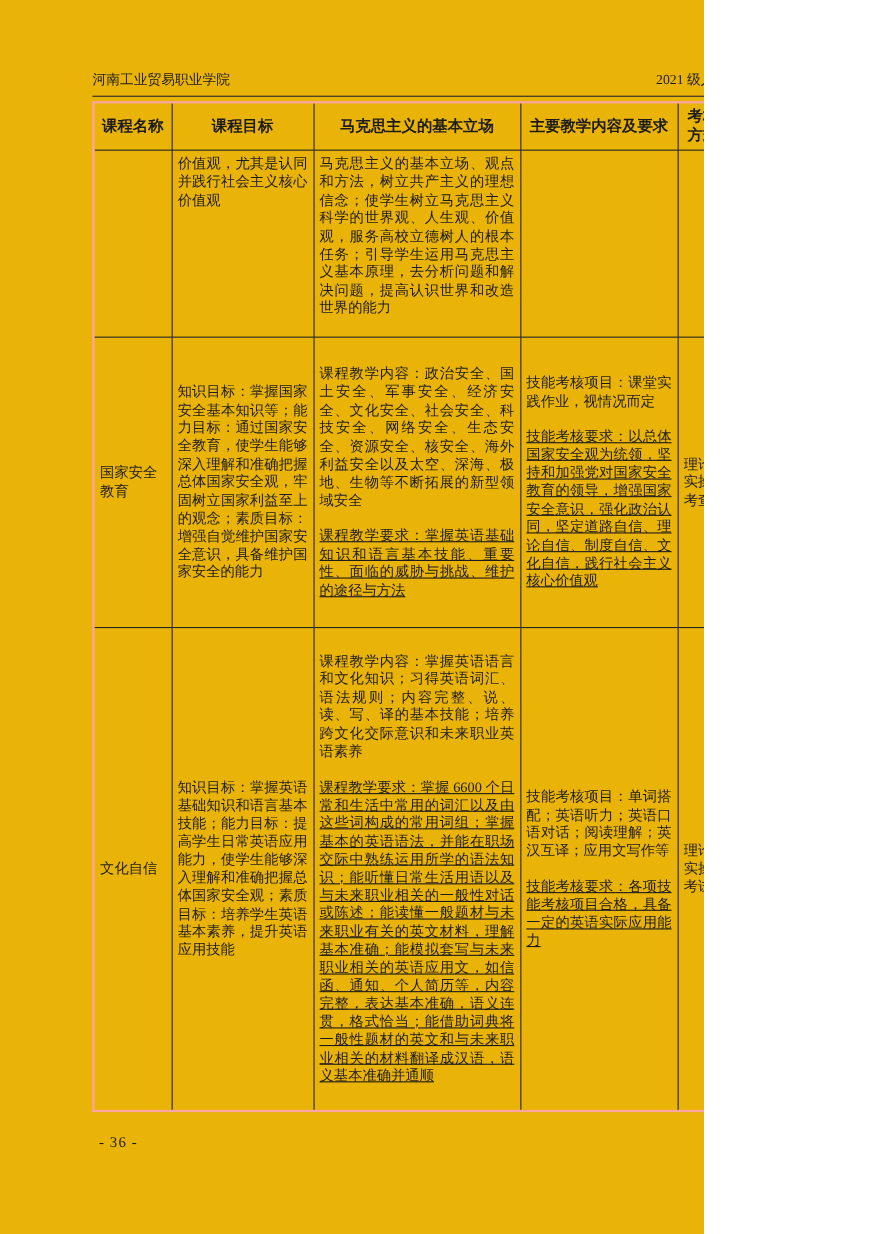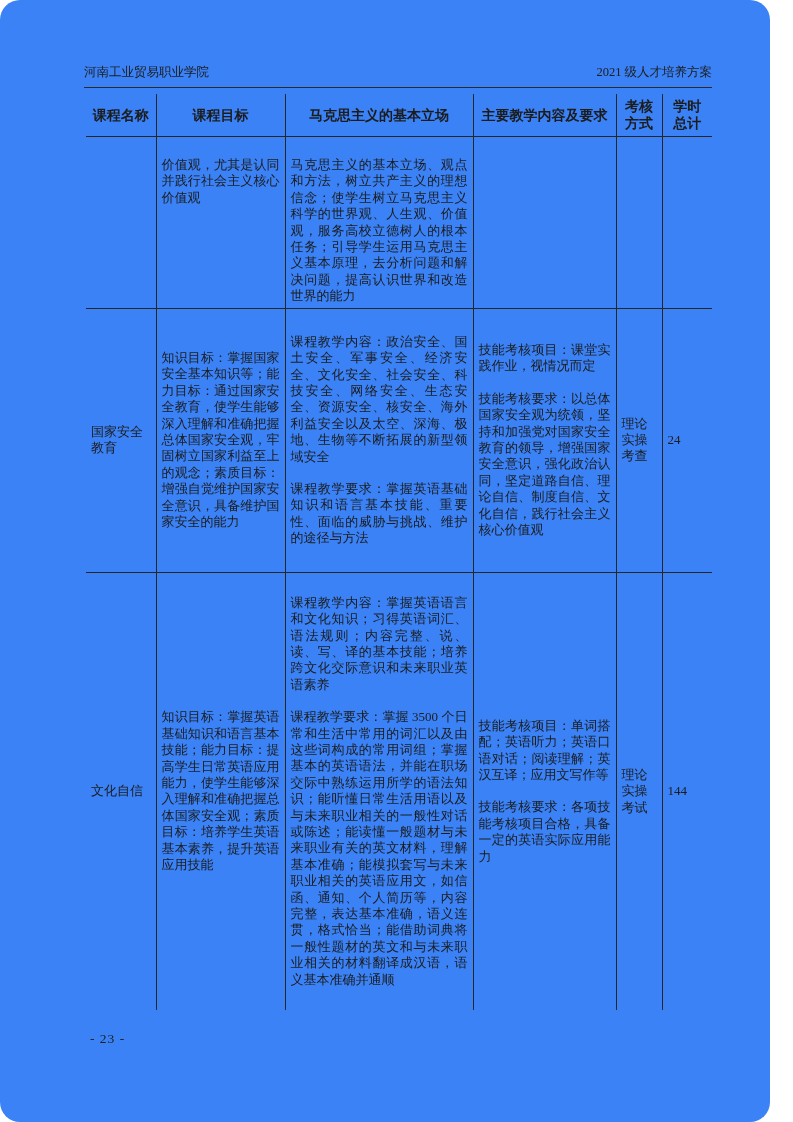--- a/index.html
+++ b/index.html
@@ -2,27 +2,26 @@
 <html><head>
 <meta charset="utf-8">
 <style>
   html, body {
     margin: 0;
     padding: 0;
     background: #ffffff;
   }
   .page {
     position: relative;
-    width: 770px;
+    width: 640px;
     height: 1122px;
-    background: #3b82f6;
+    background: #eab308;
     font-family: "Liberation Serif", "DejaVu Serif", serif;
     color: #1c1c1c;
     overflow: hidden;
-    border-radius: 20px;
   }
   .content {
     position: absolute;
     left: 84px;
     top: 64px;
     width: 628px;
   }
   .running-head {
     display: flex;
     justify-content: space-between;
@@ -38,45 +37,45 @@
     table-layout: fixed;
     width: 628px;
   }
   table.course-table th,
   table.course-table td {
     border: 1px solid #262626;
     padding: 3px 5px;
     overflow: hidden;
   }
   table.course-table {
-    border: 2px solid #3b82f6;
+    border: 2px solid #fca5a5;
   }
   thead th {
     font-weight: bold;
     font-size: 14px;
     line-height: 17px;
     text-align: center;
     vertical-align: middle;
     white-space: pre-line;
     height: 36px;
     padding: 2px;
   }
   td {
     font-size: 13px;
     line-height: 16.4px;
     vertical-align: middle;
   }
-  tr.row-cont td { vertical-align: top; padding-top: 20px; margin-top: 27px; }
+  tr.row-cont td { vertical-align: top; padding-top: 4px; margin-top: 27px; }
   .name-cell   { text-align: left; }
   .text-cell .para {
     text-align: justify;
     text-align-last: left;
     margin: 0;
   }
-  .text-cell .para + .para { margin-top: 16px; }
+  .text-cell .para + .para { margin-top: 16px; text-decoration: underline; }
   .method-cell {
     text-align: left;
     white-space: pre-line;
   }
   .hours-cell { text-align: left; }
   .row-1 { height: 170px; }
   .row-2 { height: 264px; }
   .row-3 { height: 439px; }
   .page-footer {
     position: absolute;
@@ -152,30 +151,30 @@
           <td class="hours-cell">24</td>
         </tr>
 
         <tr class="row-3">
           <td class="name-cell">文化自信</td>
           <td class="text-cell">
             <p class="para">知识目标：掌握英语基础知识和语言基本技能；能力目标：提高学生日常英语应用能力，使学生能够深入理解和准确把握总体国家安全观；素质目标：培养学生英语基本素养，提升英语应用技能</p>
           </td>
           <td class="text-cell">
             <p class="para">课程教学内容：掌握英语语言和文化知识；习得英语词汇、语法规则；内容完整、说、读、写、译的基本技能；培养跨文化交际意识和未来职业英语素养</p>
-            <p class="para">课程教学要求：掌握 3500 个日常和生活中常用的词汇以及由这些词构成的常用词组；掌握基本的英语语法，并能在职场交际中熟练运用所学的语法知识；能听懂日常生活用语以及与未来职业相关的一般性对话或陈述；能读懂一般题材与未来职业有关的英文材料，理解基本准确；能模拟套写与未来职业相关的英语应用文，如信函、通知、个人简历等，内容完整，表达基本准确，语义连贯，格式恰当；能借助词典将一般性题材的英文和与未来职业相关的材料翻译成汉语，语义基本准确并通顺</p>
+            <p class="para">课程教学要求：掌握 6600 个日常和生活中常用的词汇以及由这些词构成的常用词组；掌握基本的英语语法，并能在职场交际中熟练运用所学的语法知识；能听懂日常生活用语以及与未来职业相关的一般性对话或陈述；能读懂一般题材与未来职业有关的英文材料，理解基本准确；能模拟套写与未来职业相关的英语应用文，如信函、通知、个人简历等，内容完整，表达基本准确，语义连贯，格式恰当；能借助词典将一般性题材的英文和与未来职业相关的材料翻译成汉语，语义基本准确并通顺</p>
           </td>
           <td class="text-cell">
             <p class="para">技能考核项目：单词搭配；英语听力；英语口语对话；阅读理解；英汉互译；应用文写作等</p>
             <p class="para">技能考核要求：各项技能考核项目合格，具备一定的英语实际应用能力</p>
           </td>
           <td class="method-cell">理论
 实操
 考试</td>
           <td class="hours-cell">144</td>
         </tr>
 
       </tbody>
     </table>
   </div>
 
-  <div class="page-footer">- 23 -</div>
+  <div class="page-footer">- 36 -</div>
 </div>
 
 </body></html>

